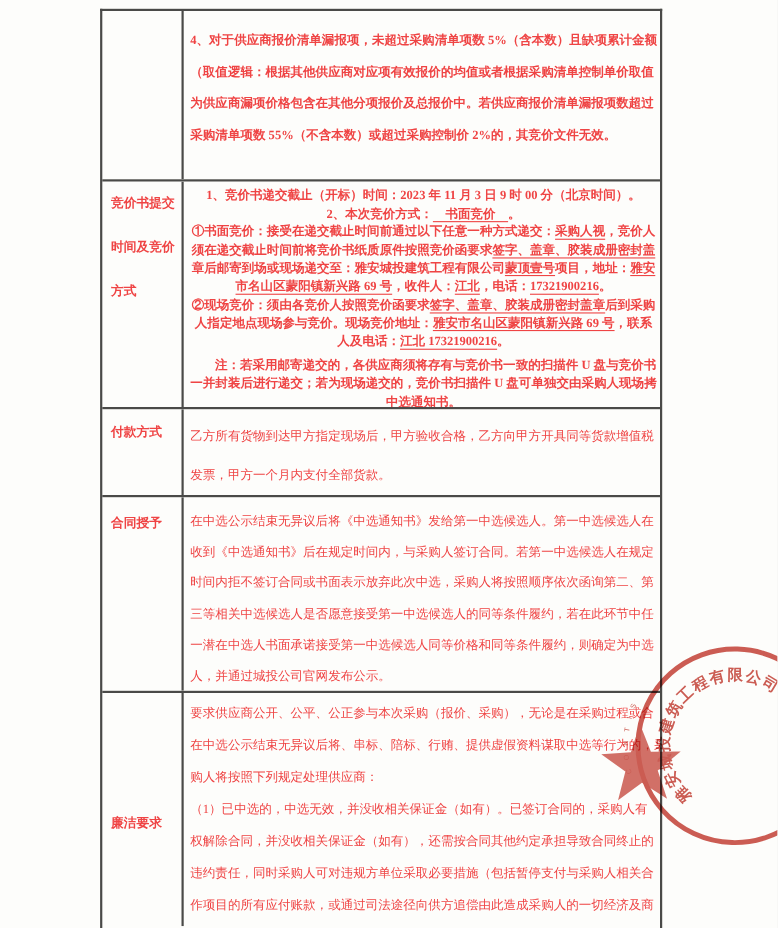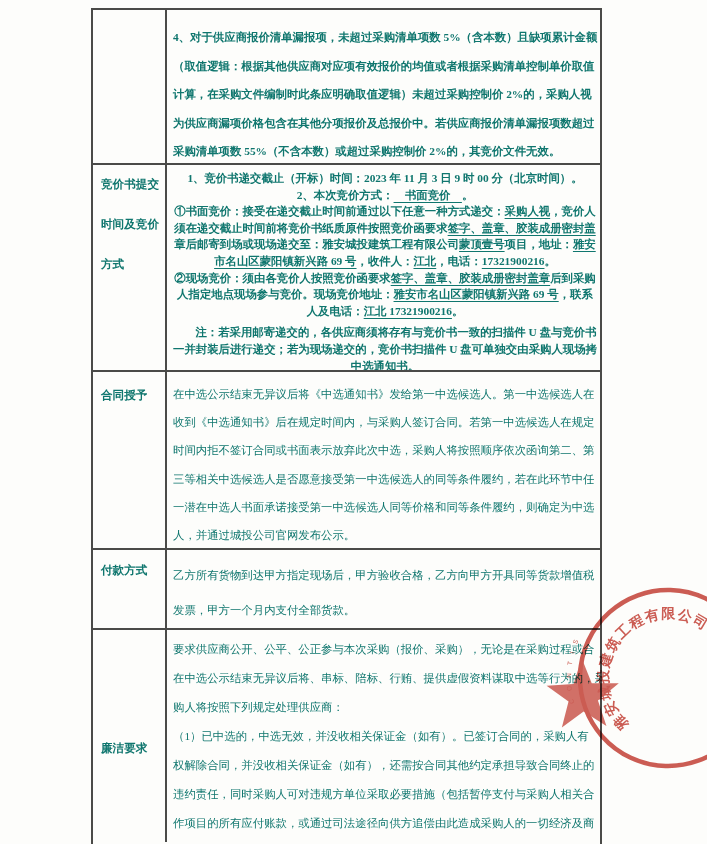--- a/index.html
+++ b/index.html
@@ -4,21 +4,21 @@
 <style>
   html,body{margin:0;padding:0;}
   body{
     width:707px;height:844px;
     background:#efefed;
     font-family:"Liberation Serif","DejaVu Serif",serif;
   }
   .page{
     position:relative;width:707px;height:844px;
     background:#fdfdfb;overflow:hidden;
-    color:#0f766e;
+    color:#ef4444;
   }
   .doc-table{
     position:absolute;left:91px;top:8px;width:511px;height:836px;
     border-top:2px solid #4a4a48;
     border-left:2px solid #4a4a48;
     border-right:2px solid #4a4a48;
     box-sizing:border-box;
     display:flex;flex-direction:column;
   }
   .trow{display:flex;box-sizing:border-box;border-bottom:2px solid #4a4a48;overflow:hidden;}
@@ -68,21 +68,20 @@
 <body>
 
 <div class="page">
 
   <div class="doc-table">
       <div class="trow r0">
         <div class="lcell"></div>
         <div class="ccell">
           <div class="cline"><span>4、对于供应商报价清单漏报项，未超过采购清单项数 5%（含本数）且缺项累计金额</span></div>
           <div class="cline"><span>（取值逻辑：根据其他供应商对应项有效报价的均值或者根据采购清单控制单价取值</span></div>
-          <div class="cline"><span>计算，在采购文件编制时此条应明确取值逻辑）未超过采购控制价 2%的，采购人视</span></div>
           <div class="cline"><span>为供应商漏项价格包含在其他分项报价及总报价中。若供应商报价清单漏报项数超过</span></div>
           <div class="cline"><span>采购清单项数 55%（不含本数）或超过采购控制价 2%的，其竞价文件无效。</span></div>
         </div>
       </div>
       <div class="trow r1">
         <div class="lcell">
           <div class="lab-line">竞价书提交</div>
           <div class="lab-line">时间及竞价</div>
           <div class="lab-line">方式</div>
         </div>
@@ -94,40 +93,40 @@
           <div class="cline"><span>章后邮寄到场或现场递交至：雅安城投建筑工程有限公司</span><span class="u">蒙顶壹号</span><span>项目，地址：</span><span class="u">雅安</span></div>
           <div class="cline"><span class="u">市名山区蒙阳镇新兴路 69 号</span><span>，收件人：</span><span class="u">江北</span><span>，电话：</span><span class="u">17321900216</span><span>。</span></div>
           <div class="cline"><span>②现场竞价：须由各竞价人按照竞价函要求</span><span class="u">签字、盖章、胶装成册密封盖章</span><span>后到采购</span></div>
           <div class="cline"><span>人指定地点现场参与竞价。现场竞价地址：</span><span class="u">雅安市名山区蒙阳镇新兴路 69 号</span><span>，联系</span></div>
           <div class="cline"><span>人及电话：</span><span class="u">江北 17321900216</span><span>。</span></div>
           <div class="cline indent gap"><span>注：若采用邮寄递交的，各供应商须将存有与竞价书一致的扫描件 U 盘与竞价书</span></div>
           <div class="cline"><span>一并封装后进行递交；若为现场递交的，竞价书扫描件 U 盘可单独交由采购人现场拷</span></div>
           <div class="cline"><span>中选通知书。</span></div>
         </div>
       </div>
+      <div class="trow r2">
+        <div class="lcell">
+          <div class="lab-line">付款方式</div>
+        </div>
+        <div class="ccell">
+          <div class="cline"><span>乙方所有货物到达甲方指定现场后，甲方验收合格，乙方向甲方开具同等货款增值税</span></div>
+          <div class="cline"><span>发票，甲方一个月内支付全部货款。</span></div>
+        </div>
+      </div>
       <div class="trow r3">
         <div class="lcell">
           <div class="lab-line">合同授予</div>
         </div>
         <div class="ccell">
           <div class="cline"><span>在中选公示结束无异议后将《中选通知书》发给第一中选候选人。第一中选候选人在</span></div>
           <div class="cline"><span>收到《中选通知书》后在规定时间内，与采购人签订合同。若第一中选候选人在规定</span></div>
           <div class="cline"><span>时间内拒不签订合同或书面表示放弃此次中选，采购人将按照顺序依次函询第二、第</span></div>
           <div class="cline"><span>三等相关中选候选人是否愿意接受第一中选候选人的同等条件履约，若在此环节中任</span></div>
           <div class="cline"><span>一潜在中选人书面承诺接受第一中选候选人同等价格和同等条件履约，则确定为中选</span></div>
           <div class="cline"><span>人，并通过城投公司官网发布公示。</span></div>
-        </div>
-      </div>
-      <div class="trow r2">
-        <div class="lcell">
-          <div class="lab-line">付款方式</div>
-        </div>
-        <div class="ccell">
-          <div class="cline"><span>乙方所有货物到达甲方指定现场后，甲方验收合格，乙方向甲方开具同等货款增值税</span></div>
-          <div class="cline"><span>发票，甲方一个月内支付全部货款。</span></div>
         </div>
       </div>
       <div class="trow r4">
         <div class="lcell">
           <div class="lab-line">廉洁要求</div>
         </div>
         <div class="ccell">
           <div class="cline"><span>要求供应商公开、公平、公正参与本次采购（报价、采购），无论是在采购过程或合</span></div>
           <div class="cline"><span>在中选公示结束无异议后将、串标、陪标、行贿、提供虚假资料谋取中选等行为的，采</span></div>
           <div class="cline"><span>购人将按照下列规定处理供应商：</span></div>

